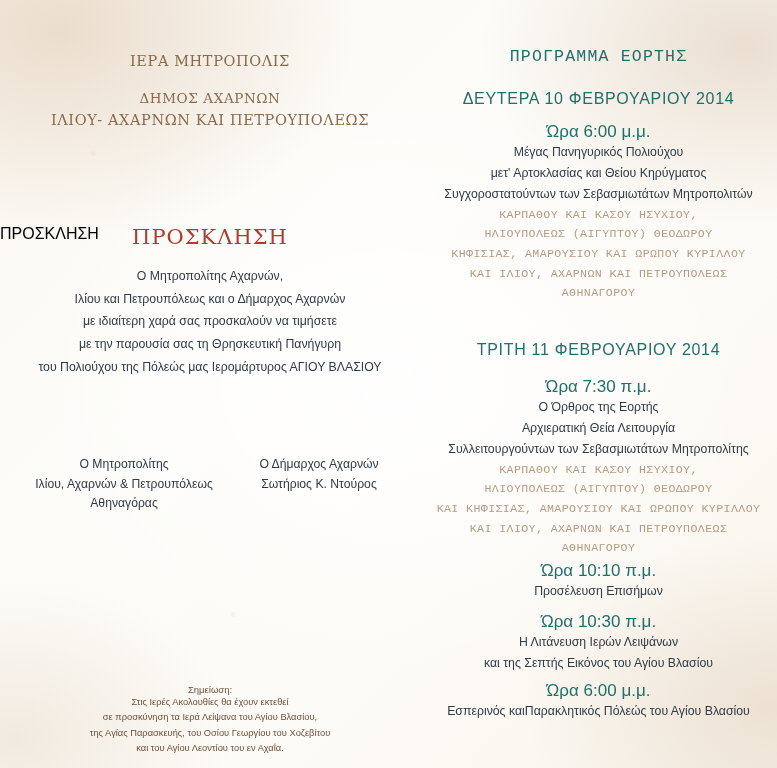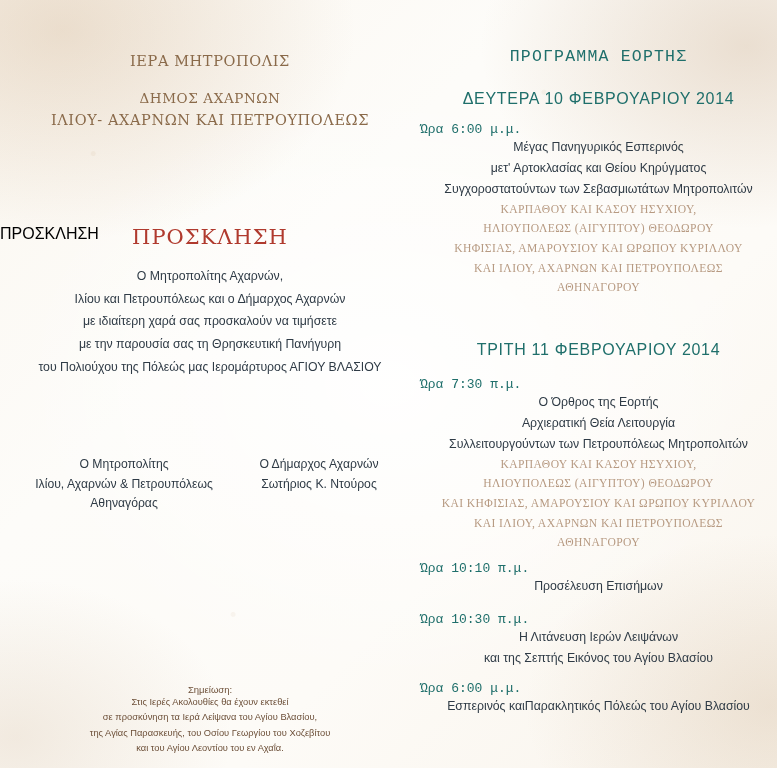--- a/index.html
+++ b/index.html
@@ -74,35 +74,35 @@
   .date-teal {
     color: #1f6f6b;
     font-family: "Liberation Sans", sans-serif;
     font-size: 16px;
     text-align: center;
     letter-spacing: 0.7px;
     font-weight: 400;
   }
   .hour-teal {
     color: #1f6f6b;
-    font-family: Liberation Mono, monospace;
-    font-size: 13px;
-    text-align: left;
+    font-family: Liberation Sans, sans-serif;
+    font-size: 17px;
+    text-align: center;
   }
   .body-dark {
     color: #2f3b46;
     font-family: "Liberation Sans", sans-serif;
     font-size: 12.3px;
     text-align: center;
     line-height: 1.85;
   }
   .body-dark.tight { line-height: 1.7; }
   .faded-brown {
     color: #b79a82;
-    font-family: Liberation Serif, serif;
+    font-family: Liberation Mono, monospace;
     font-size: 11.6px;
     text-align: center;
     line-height: 1.7;
     letter-spacing: 0.4px;
   }
   .sig-dark {
     color: #2f3b46;
     font-family: "Liberation Sans", sans-serif;
     font-size: 12.2px;
     text-align: center;
@@ -173,40 +173,40 @@
 
   <div class="col right-col">
 
     <div class="blk title-teal" style="top:47px;">ΠΡΟΓΡΑΜΜΑ ΕΟΡΤΗΣ</div>
 
     <div class="blk" style="top:90px;">
       <div class="date-teal line">ΔΕΥΤΕΡΑ 10 ΦΕΒΡΟΥΑΡΙΟΥ 2014</div>
       <div style="height:14px;"></div>
       <div>
         <div class="hour-teal line">Ώρα 6:00 μ.μ.</div>
-        <div class="body-dark tight line">Μέγας Πανηγυρικός Εσπερινός</div>
+        <div class="body-dark tight line">Μέγας Πανηγυρικός Πολιούχου</div>
         <div class="body-dark tight line">μετ' Αρτοκλασίας και Θείου Κηρύγματος</div>
         <div class="body-dark tight line">Συγχοροστατούντων των Σεβασμιωτάτων Μητροπολιτών</div>
         <div class="faded-brown line">ΚΑΡΠΑΘΟΥ ΚΑΙ ΚΑΣΟΥ ΗΣΥΧΙΟΥ,</div>
         <div class="faded-brown line">ΗΛΙΟΥΠΟΛΕΩΣ (ΑΙΓΥΠΤΟΥ) ΘΕΟΔΩΡΟΥ</div>
         <div class="faded-brown line">ΚΗΦΙΣΙΑΣ, ΑΜΑΡΟΥΣΙΟΥ ΚΑΙ ΩΡΩΠΟΥ ΚΥΡΙΛΛΟΥ</div>
         <div class="faded-brown line">ΚΑΙ ΙΛΙΟΥ, ΑΧΑΡΝΩΝ ΚΑΙ ΠΕΤΡΟΥΠΟΛΕΩΣ</div>
         <div class="faded-brown line">ΑΘΗΝΑΓΟΡΟΥ</div>
       </div>
     </div>
 
     <div class="blk" style="top:341px;">
       <div class="date-teal line">ΤΡΙΤΗ 11 ΦΕΒΡΟΥΑΡΙΟΥ 2014</div>
       <div style="height:18px;"></div>
 
       <div>
         <div class="hour-teal line">Ώρα 7:30 π.μ.</div>
         <div class="body-dark tight line">Ο Όρθρος της Εορτής</div>
         <div class="body-dark tight line">Αρχιερατική Θεία Λειτουργία</div>
-        <div class="body-dark tight line">Συλλειτουργούντων των Πετρουπόλεως Μητροπολιτών</div>
+        <div class="body-dark tight line">Συλλειτουργούντων των Σεβασμιωτάτων Μητροπολίτης</div>
         <div class="faded-brown line">ΚΑΡΠΑΘΟΥ ΚΑΙ ΚΑΣΟΥ ΗΣΥΧΙΟΥ,</div>
         <div class="faded-brown line">ΗΛΙΟΥΠΟΛΕΩΣ (ΑΙΓΥΠΤΟΥ) ΘΕΟΔΩΡΟΥ</div>
         <div class="faded-brown line">ΚΑΙ ΚΗΦΙΣΙΑΣ, ΑΜΑΡΟΥΣΙΟΥ ΚΑΙ ΩΡΩΠΟΥ ΚΥΡΙΛΛΟΥ</div>
         <div class="faded-brown line">ΚΑΙ ΙΛΙΟΥ, ΑΧΑΡΝΩΝ ΚΑΙ ΠΕΤΡΟΥΠΟΛΕΩΣ</div>
         <div class="faded-brown line">ΑΘΗΝΑΓΟΡΟΥ</div>
       </div>
     </div>
 
     <div class="blk" style="top:561px;">
       <div class="hour-teal line">Ώρα 10:10 π.μ.</div>

